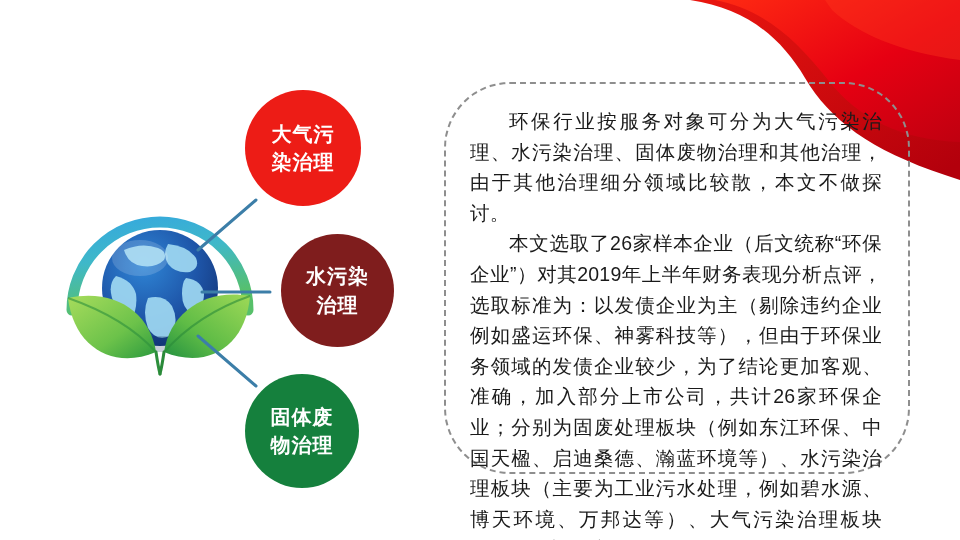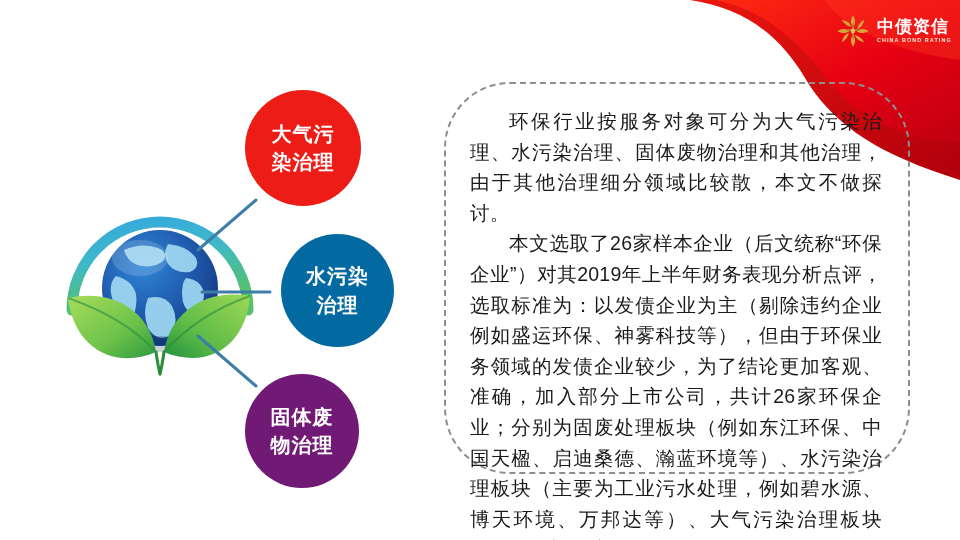--- a/index.html
+++ b/index.html
@@ -60,22 +60,22 @@
   .bubble {
     position:absolute; border-radius:50%;
     display:flex; flex-direction:column;
     justify-content:center;
     color:#ffffff; font-weight:bold;
     font-size:20px; line-height:1.42;
     letter-spacing:1px; text-align:center;
   }
   .bubble span { display:block; }
   .bubble-air   { left:245px; top:90px;  width:116px; height:116px; background:#ed1c16; }
-  .bubble-water { left:281px; top:234px; width:113px; height:113px; background:#0369a1; }
-  .bubble-solid { left:245px; top:374px; width:114px; height:114px; background:#701a75; }
+  .bubble-water { left:281px; top:234px; width:113px; height:113px; background:#7f1d1d; }
+  .bubble-solid { left:245px; top:374px; width:114px; height:114px; background:#15803d; }
 
   
   .text-panel {
     position:absolute; left:444px; top:82px;
     width:466px; height:392px;
     border:2px dashed #8e8e8e;
     border-radius:66px;
     padding:22px 26px 18px 24px;
   }
   .body-text {
@@ -105,40 +105,20 @@
           <stop offset="0%" stop-color="#e8150f"></stop>
           <stop offset="100%" stop-color="#b3000c"></stop>
         </linearGradient>
       </defs>
       <path d="M150,0 L420,0 L420,180 L405,175 C330,150 290,120 265,78 C240,36 205,8 150,0 Z" fill="url(#redGradB)"></path>
       <path d="M175,0 L420,0 L420,142 C360,140 318,118 288,80 C258,42 226,10 175,0 Z" fill="url(#redGradA)"></path>
       <path d="M250,0 L420,0 L420,60 C360,52 318,34 292,10 L285,0 Z" fill="#ff3a1c" opacity="0.38"></path>
     </svg>
   </div>
 
-  <div class="logo-block">
-    <svg class="logo-mark" viewBox="0 0 100 100" xmlns="http://www.w3.org/2000/svg">
-      <g fill="#d9a33c">
-        <path d="M50 4 C58 18 58 28 50 40 C42 28 42 18 50 4 Z"></path>
-        <path d="M50 96 C58 82 58 72 50 60 C42 72 42 82 50 96 Z"></path>
-        <path d="M4 50 C18 42 28 42 40 50 C28 58 18 58 4 50 Z"></path>
-        <path d="M96 50 C82 42 72 42 60 50 C72 58 82 58 96 50 Z"></path>
-        <path d="M17 17 C32 20 40 26 45 38 C32 35 24 29 17 17 Z"></path>
-        <path d="M83 83 C68 80 60 74 55 62 C68 65 76 71 83 83 Z"></path>
-        <path d="M83 17 C80 32 74 40 62 45 C65 32 71 24 83 17 Z"></path>
-        <path d="M17 83 C20 68 26 60 38 55 C35 68 29 76 17 83 Z"></path>
-      </g>
-      <path d="M50 30 L50 70 M33 47 L67 47" stroke="#b8842a" stroke-width="5" fill="none" stroke-linecap="round"></path>
-      <circle cx="50" cy="50" r="7" fill="#e8b75a"></circle>
-    </svg>
-    <span class="logo-text">
-      <span class="logo-cn">中债资信</span>
-      <span class="logo-en">CHINA BOND RATING</span>
-    </span>
-  </div>
 
 
   <div class="globe-wrap">
     <svg viewBox="0 0 220 200" xmlns="http://www.w3.org/2000/svg">
       <defs>
         <linearGradient id="ringGrad" x1="0" y1="0" x2="0.3" y2="1">
           <stop offset="0%" stop-color="#35a8de"></stop>
           <stop offset="45%" stop-color="#3fb8c9"></stop>
           <stop offset="100%" stop-color="#57c06a"></stop>
         </linearGradient>

